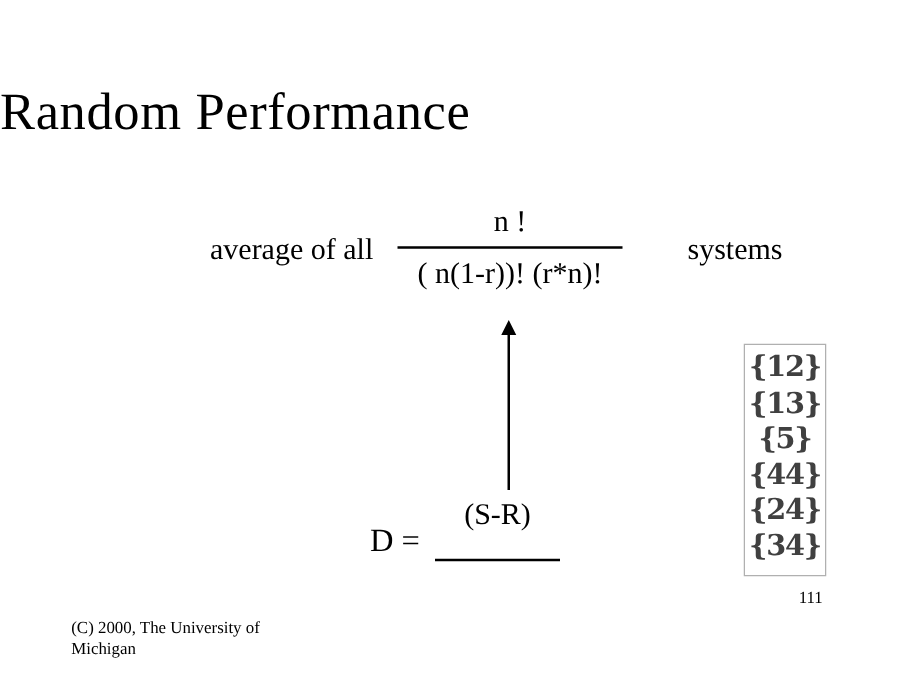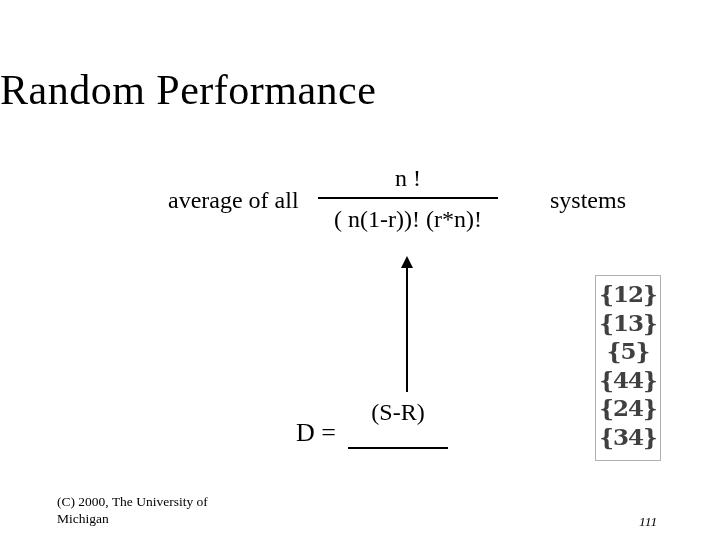--- a/index.html
+++ b/index.html
@@ -76,22 +76,22 @@
     color: #404040;
     white-space: nowrap;
   }
 
   
   .footer-copyright {
     left: 57px; top: 494px; width: 155px;
     font-size: 13.5px; line-height: 16.5px;
   }
   .page-number {
-    left: 639px; top: 514px;
-    font-size: 13.5px; white-space: nowrap; font-style: italic;
+    left: 639px; top: 470px;
+    font-size: 13.5px; white-space: nowrap;
   }
 </style>
 </head>
 <body>
 
 <h1 class="abs slide-title" style="margin:0; font-weight:normal;">Random Performance</h1>
 
 <span class="abs eq1-left">average of all</span>
 
 <div class="abs fraction frac-main">

